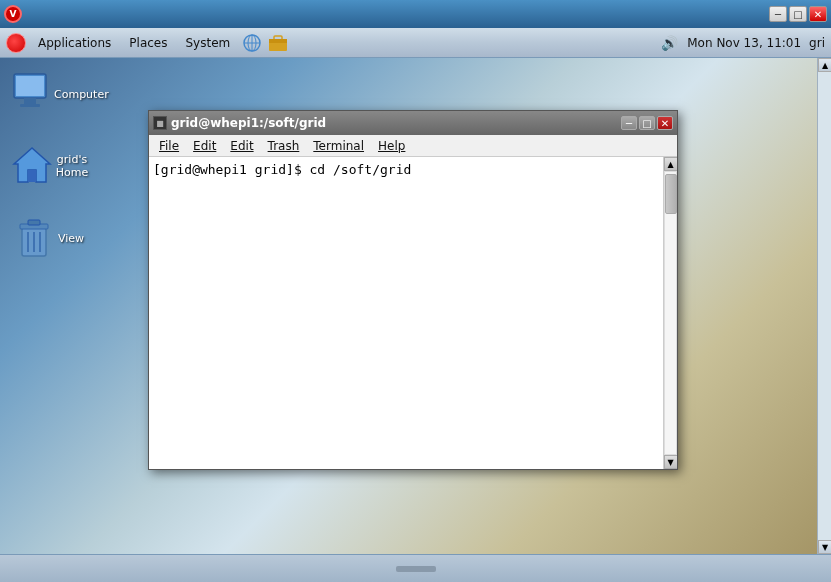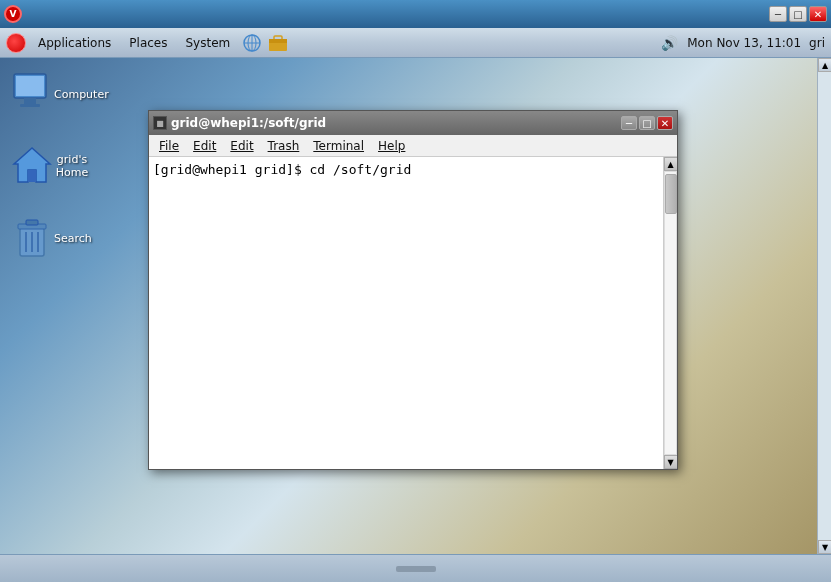--- a/index.html
+++ b/index.html
@@ -402,21 +402,21 @@
       <div class="icon-image">
         <svg width="44" height="44" viewBox="0 0 44 44">
           <rect x="10" y="14" width="24" height="28" rx="2" fill="#6699cc" stroke="#4477aa" stroke-width="1.5"></rect>
           <rect x="8" y="10" width="28" height="5" rx="1" fill="#5588bb" stroke="#3366aa" stroke-width="1"></rect>
           <rect x="16" y="6" width="12" height="5" rx="1" fill="#4477aa" stroke="#2255aa" stroke-width="1"></rect>
           <line x1="16" y1="18" x2="16" y2="38" stroke="#3366aa" stroke-width="1.5"></line>
           <line x1="22" y1="18" x2="22" y2="38" stroke="#3366aa" stroke-width="1.5"></line>
           <line x1="28" y1="18" x2="28" y2="38" stroke="#3366aa" stroke-width="1.5"></line>
         </svg>
       </div>
-      <span class="icon-label">Search</span>
+      <span class="icon-label">View</span>
     </div>
   </div>
 
   <div class="terminal-window">
 
     <div class="terminal-titlebar">
       <div class="terminal-icon">
         <span style="color:#aaa;font-size:8px;">■</span>
       </div>
       <span class="terminal-title-text">grid@whepi1:/soft/grid</span>

